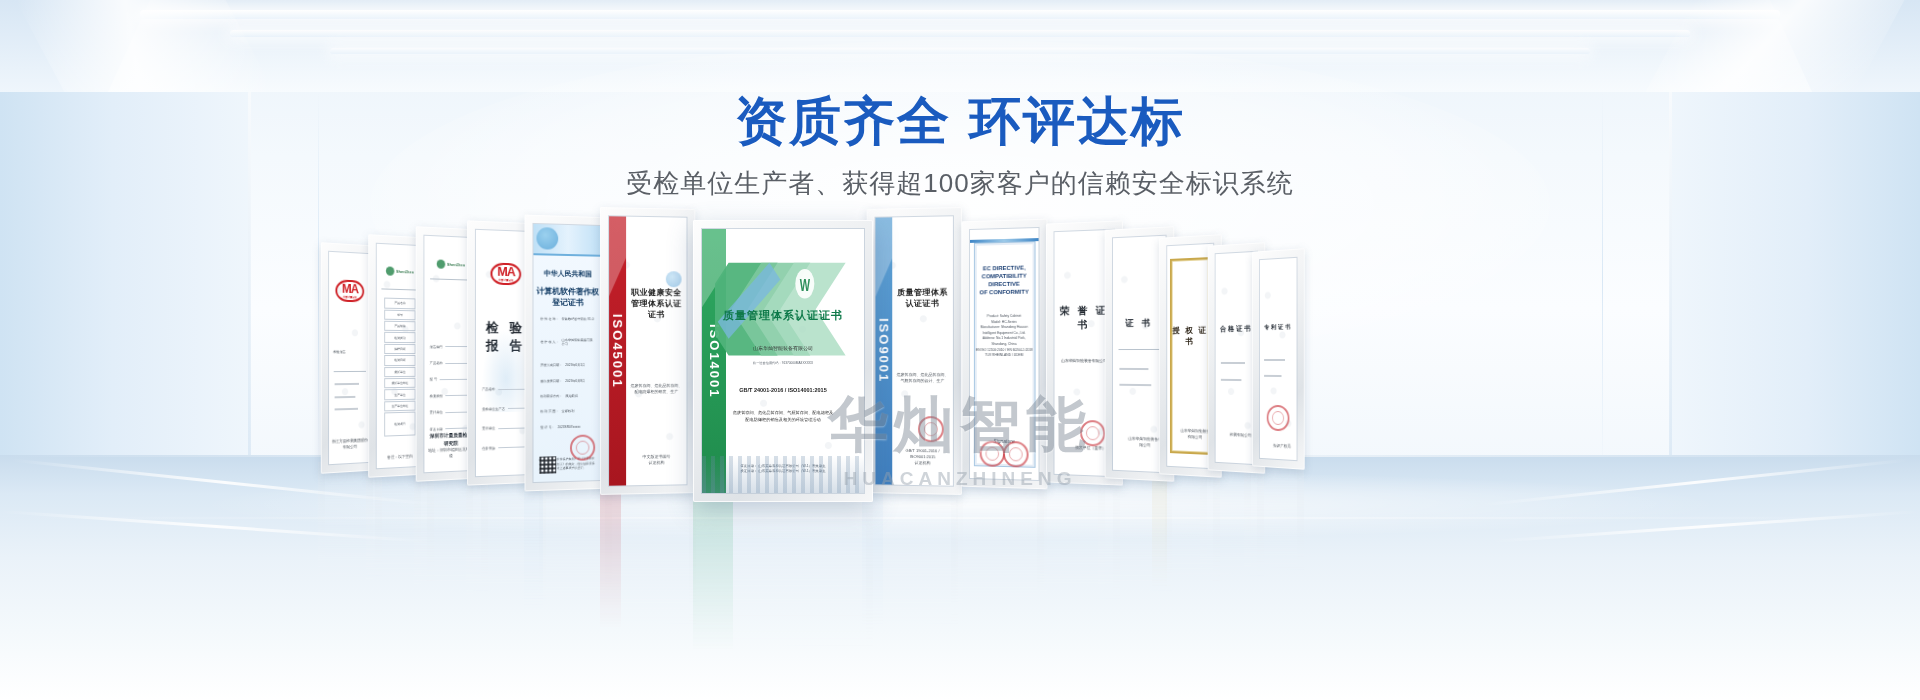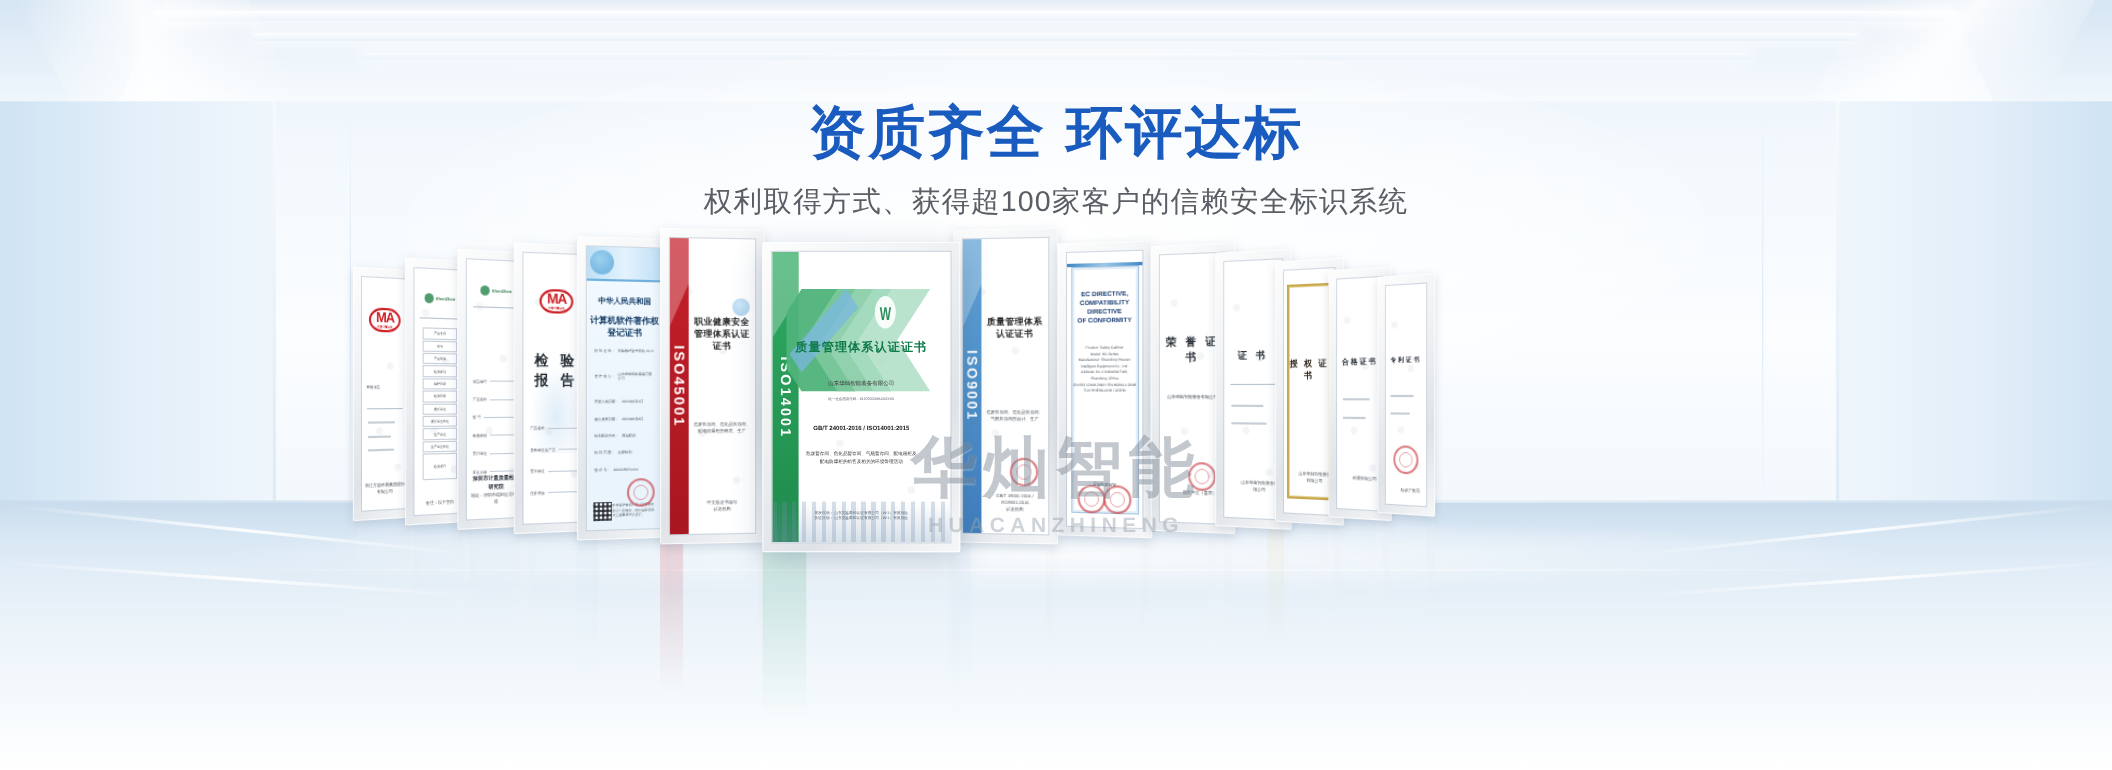--- a/index.html
+++ b/index.html
@@ -318,21 +318,21 @@
     <div class="ceil-diag l"></div>
     <div class="ceil-diag r"></div>
   </div>
 
   <div class="wall-glow"></div>
 
   <div class="headline-wrap">
     <div class="headline">
       <span>资质齐全</span><span class="gap"></span><span>环评达标</span>
     </div>
-    <div class="subline">权利取得方式、获得超100家客户的信赖安全标识系统</div>
+    <div class="subline">受检单位生产者、获得超100家客户的信赖安全标识系统</div>
   </div>
 
   <div class="floor">
     <div class="floor-line" style="top:0px"></div>
     <div class="floor-line" style="top:62px;opacity:.55"></div>
     <div class="floor-diag" style="left:10px;  top:26px; transform:rotate(6deg);"></div>
     <div class="floor-diag" style="left:0px;   top:70px; transform:rotate(4deg);"></div>
     <div class="floor-diag" style="right:10px; top:26px; transform:rotate(-6deg);"></div>
     <div class="floor-diag" style="right:0px;  top:70px; transform:rotate(-4deg);"></div>
   </div>

